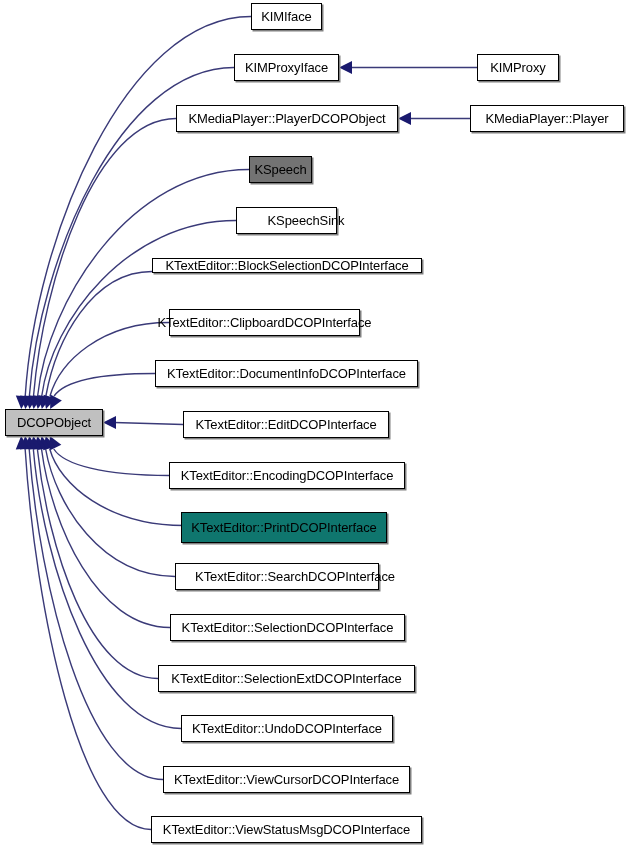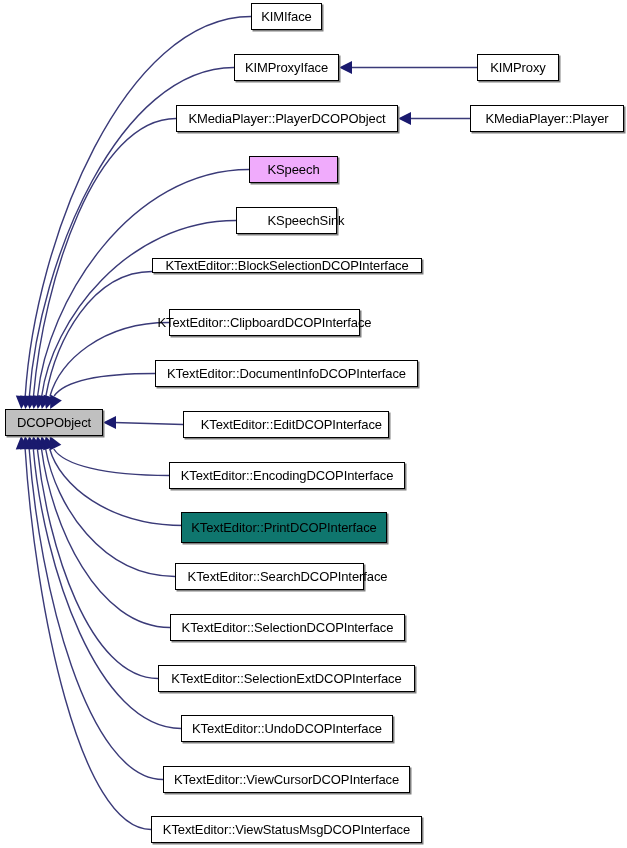--- a/index.html
+++ b/index.html
@@ -140,45 +140,45 @@
       </div>
       <div class="node" style="left: 251px; top: 3px; width: 71px; height: 27px; background: rgb(255, 255, 255); border-color: rgb(0, 0, 0); color: rgb(0, 0, 0);">
         <span class="node-label">KIMIface</span>
       </div>
       <div class="node" style="left: 234px; top: 54px; width: 105px; height: 27px; background: rgb(255, 255, 255); border-color: rgb(0, 0, 0); color: rgb(0, 0, 0);">
         <span class="node-label">KIMProxyIface</span>
       </div>
       <div class="node" style="left: 176px; top: 105px; width: 222px; height: 27px; background: rgb(255, 255, 255); border-color: rgb(0, 0, 0); color: rgb(0, 0, 0);">
         <span class="node-label">KMediaPlayer::PlayerDCOPObject</span>
       </div>
-      <div class="node" style="left: 249px; top: 156px; width: 89px; height: 27px; background: #f0abfc; border-color: rgb(0, 0, 0); color: rgb(0, 0, 0);">
+      <div class="node" style="left: 249px; top: 156px; width: 63px; height: 27px; background: #737373; border-color: rgb(0, 0, 0); color: rgb(0, 0, 0);">
         <span class="node-label">KSpeech</span>
       </div>
       <div class="node" style="left: 236px; top: 207px; width: 101px; height: 27px; background: rgb(255, 255, 255); border-color: rgb(0, 0, 0); color: rgb(0, 0, 0); padding-left: 39px;">
         <span class="node-label">KSpeechSink</span>
       </div>
       <div class="node" style="left: 152px; top: 258px; width: 270px; height: 15px; background: rgb(255, 255, 255); border-color: rgb(0, 0, 0); color: rgb(0, 0, 0);">
         <span class="node-label">KTextEditor::BlockSelectionDCOPInterface</span>
       </div>
       <div class="node" style="left: 169px; top: 309px; width: 191px; height: 27px; background: rgb(255, 255, 255); border-color: rgb(0, 0, 0); color: rgb(0, 0, 0);">
         <span class="node-label">KTextEditor::ClipboardDCOPInterface</span>
       </div>
       <div class="node" style="left: 155px; top: 360px; width: 263px; height: 27px; background: rgb(255, 255, 255); border-color: rgb(0, 0, 0); color: rgb(0, 0, 0); text-align: center;">
         <span class="node-label">KTextEditor::DocumentInfoDCOPInterface</span>
       </div>
-      <div class="node" style="left: 183px; top: 411px; width: 206px; height: 27px; background: rgb(255, 255, 255); border-color: rgb(0, 0, 0); color: rgb(0, 0, 0); justify-content: flex-end;">
+      <div class="node" style="left: 183px; top: 411px; width: 206px; height: 27px; background: rgb(255, 255, 255); border-color: rgb(0, 0, 0); color: rgb(0, 0, 0);">
         <span class="node-label">KTextEditor::EditDCOPInterface</span>
       </div>
       <div class="node" style="left: 169px; top: 462px; width: 236px; height: 27px; background: rgb(255, 255, 255); border-color: rgb(0, 0, 0); color: rgb(0, 0, 0);">
         <span class="node-label">KTextEditor::EncodingDCOPInterface</span>
       </div>
       <div class="node" style="left: 181px; top: 512px; width: 206px; height: 31px; background: #0f766e; border-color: rgb(0, 0, 0); color: rgb(0, 0, 0);">
         <span class="node-label">KTextEditor::PrintDCOPInterface</span>
       </div>
-      <div class="node" style="left: 175px; top: 563px; width: 189px; height: 27px; background: rgb(255, 255, 255); border-color: rgb(0, 0, 0); color: rgb(0, 0, 0); padding-left: 36px;">
+      <div class="node" style="left: 175px; top: 563px; width: 204px; height: 27px; background: rgb(255, 255, 255); border-color: rgb(0, 0, 0); color: rgb(0, 0, 0); padding-left: 36px;">
         <span class="node-label">KTextEditor::SearchDCOPInterface</span>
       </div>
       <div class="node" style="left: 170px; top: 614px; width: 235px; height: 27px; background: rgb(255, 255, 255); border-color: rgb(0, 0, 0); color: rgb(0, 0, 0);">
         <span class="node-label">KTextEditor::SelectionDCOPInterface</span>
       </div>
       <div class="node" style="left: 158px; top: 665px; width: 257px; height: 27px; background: rgb(255, 255, 255); border-color: rgb(0, 0, 0); color: rgb(0, 0, 0);">
         <span class="node-label">KTextEditor::SelectionExtDCOPInterface</span>
       </div>
       <div class="node" style="left: 181px; top: 715px; width: 212px; height: 27px; background: rgb(255, 255, 255); border-color: rgb(0, 0, 0); color: rgb(0, 0, 0);">
         <span class="node-label">KTextEditor::UndoDCOPInterface</span>

